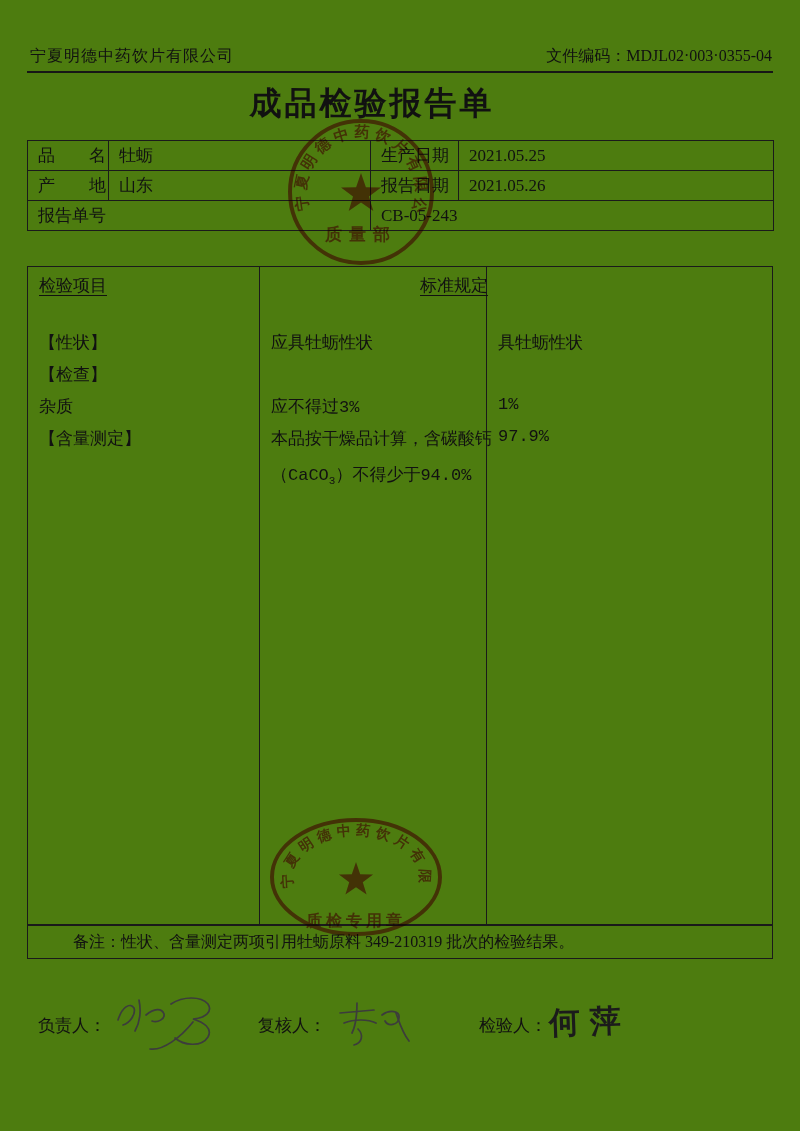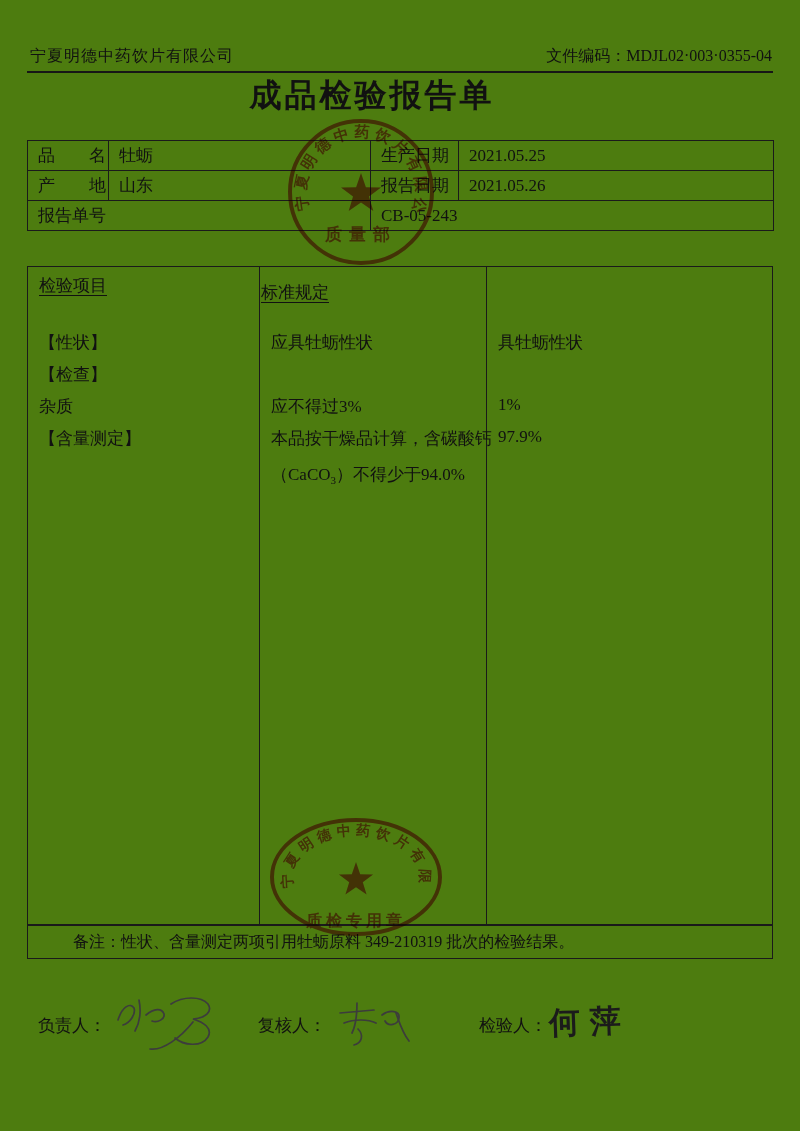--- a/index.html
+++ b/index.html
@@ -5,33 +5,33 @@
   html,body{margin:0;padding:0;background:#fff;}
   .page{
     position:relative;width:800px;height:1131px;background:#4d7c0f;
     font-family:"Liberation Serif","DejaVu Serif",serif;color:#111;
     overflow:hidden;
   }
   
   .hdr-company{position:absolute;left:30px;top:46px;font-size:16px;letter-spacing:1px;}
   .hdr-code{position:absolute;right:28px;top:46px;font-size:16px;}
   .hdr-rule{position:absolute;left:27px;top:71px;width:746px;height:2px;background:#161616;}
-  .doc-title{position:absolute;left:0;top:74px;width:744px;text-align:center;
+  .doc-title{position:absolute;left:0;top:82px;width:744px;text-align:center;
     font-size:32px;font-weight:bold;letter-spacing:3px;}
   
   .info-table{position:absolute;left:27px;top:140px;width:746px;border-collapse:collapse;table-layout:fixed;}
   .info-table td{border:1.5px solid #1a1a1a;height:29px;font-size:17px;padding:0 4px 0 10px;white-space:nowrap;}
   
-  .inspect{position:absolute;left:27px;top:266px;width:746px;height:659px;border:1.5px solid #1a1a1a;box-sizing:border-box;}
+  .inspect{position:absolute;left:27px;top:266px;width:746px;height:659px;border:1.5px solid #1a1a1a;box-sizing:border-box;font-family:Liberation Mono, monospace;}
   .vline{position:absolute;top:0;bottom:0;width:0;border-left:1.5px solid #1a1a1a;}
   .v1{left:231px;} .v2{left:458px;}
   .cell{position:absolute;font-size:17px;white-space:nowrap;}
   .col-h{text-decoration:underline;text-underline-offset:4px;}
   .h1{left:11px;top:7px;}
-  .h2{left:233px;width:227px;top:7px;text-align:left;margin-top:7px;}
+  .h2{left:233px;width:227px;top:7px;text-align:right;}
   .h3{left:460px;width:284px;top:7px;text-align:center;}
   .c1{left:11px;} .c2{left:243px;} .c3{left:470px;}
   .sub{font-size:11px;vertical-align:-4px;}
   
   .concl-box{position:absolute;left:27px;top:923.5px;width:746px;border:1.5px solid #1a1a1a;box-sizing:border-box;}
   .concl-row{height:41px;line-height:41px;text-align:center;font-size:19px;white-space:nowrap;}
   .concl-row b{font-weight:bold;}
   .remark-row{height:32px;line-height:32px;border-top:1.5px solid #1a1a1a;font-size:16px;padding-left:45px;white-space:nowrap;}
   
   .sig-label{position:absolute;top:1014px;font-size:17px;}

